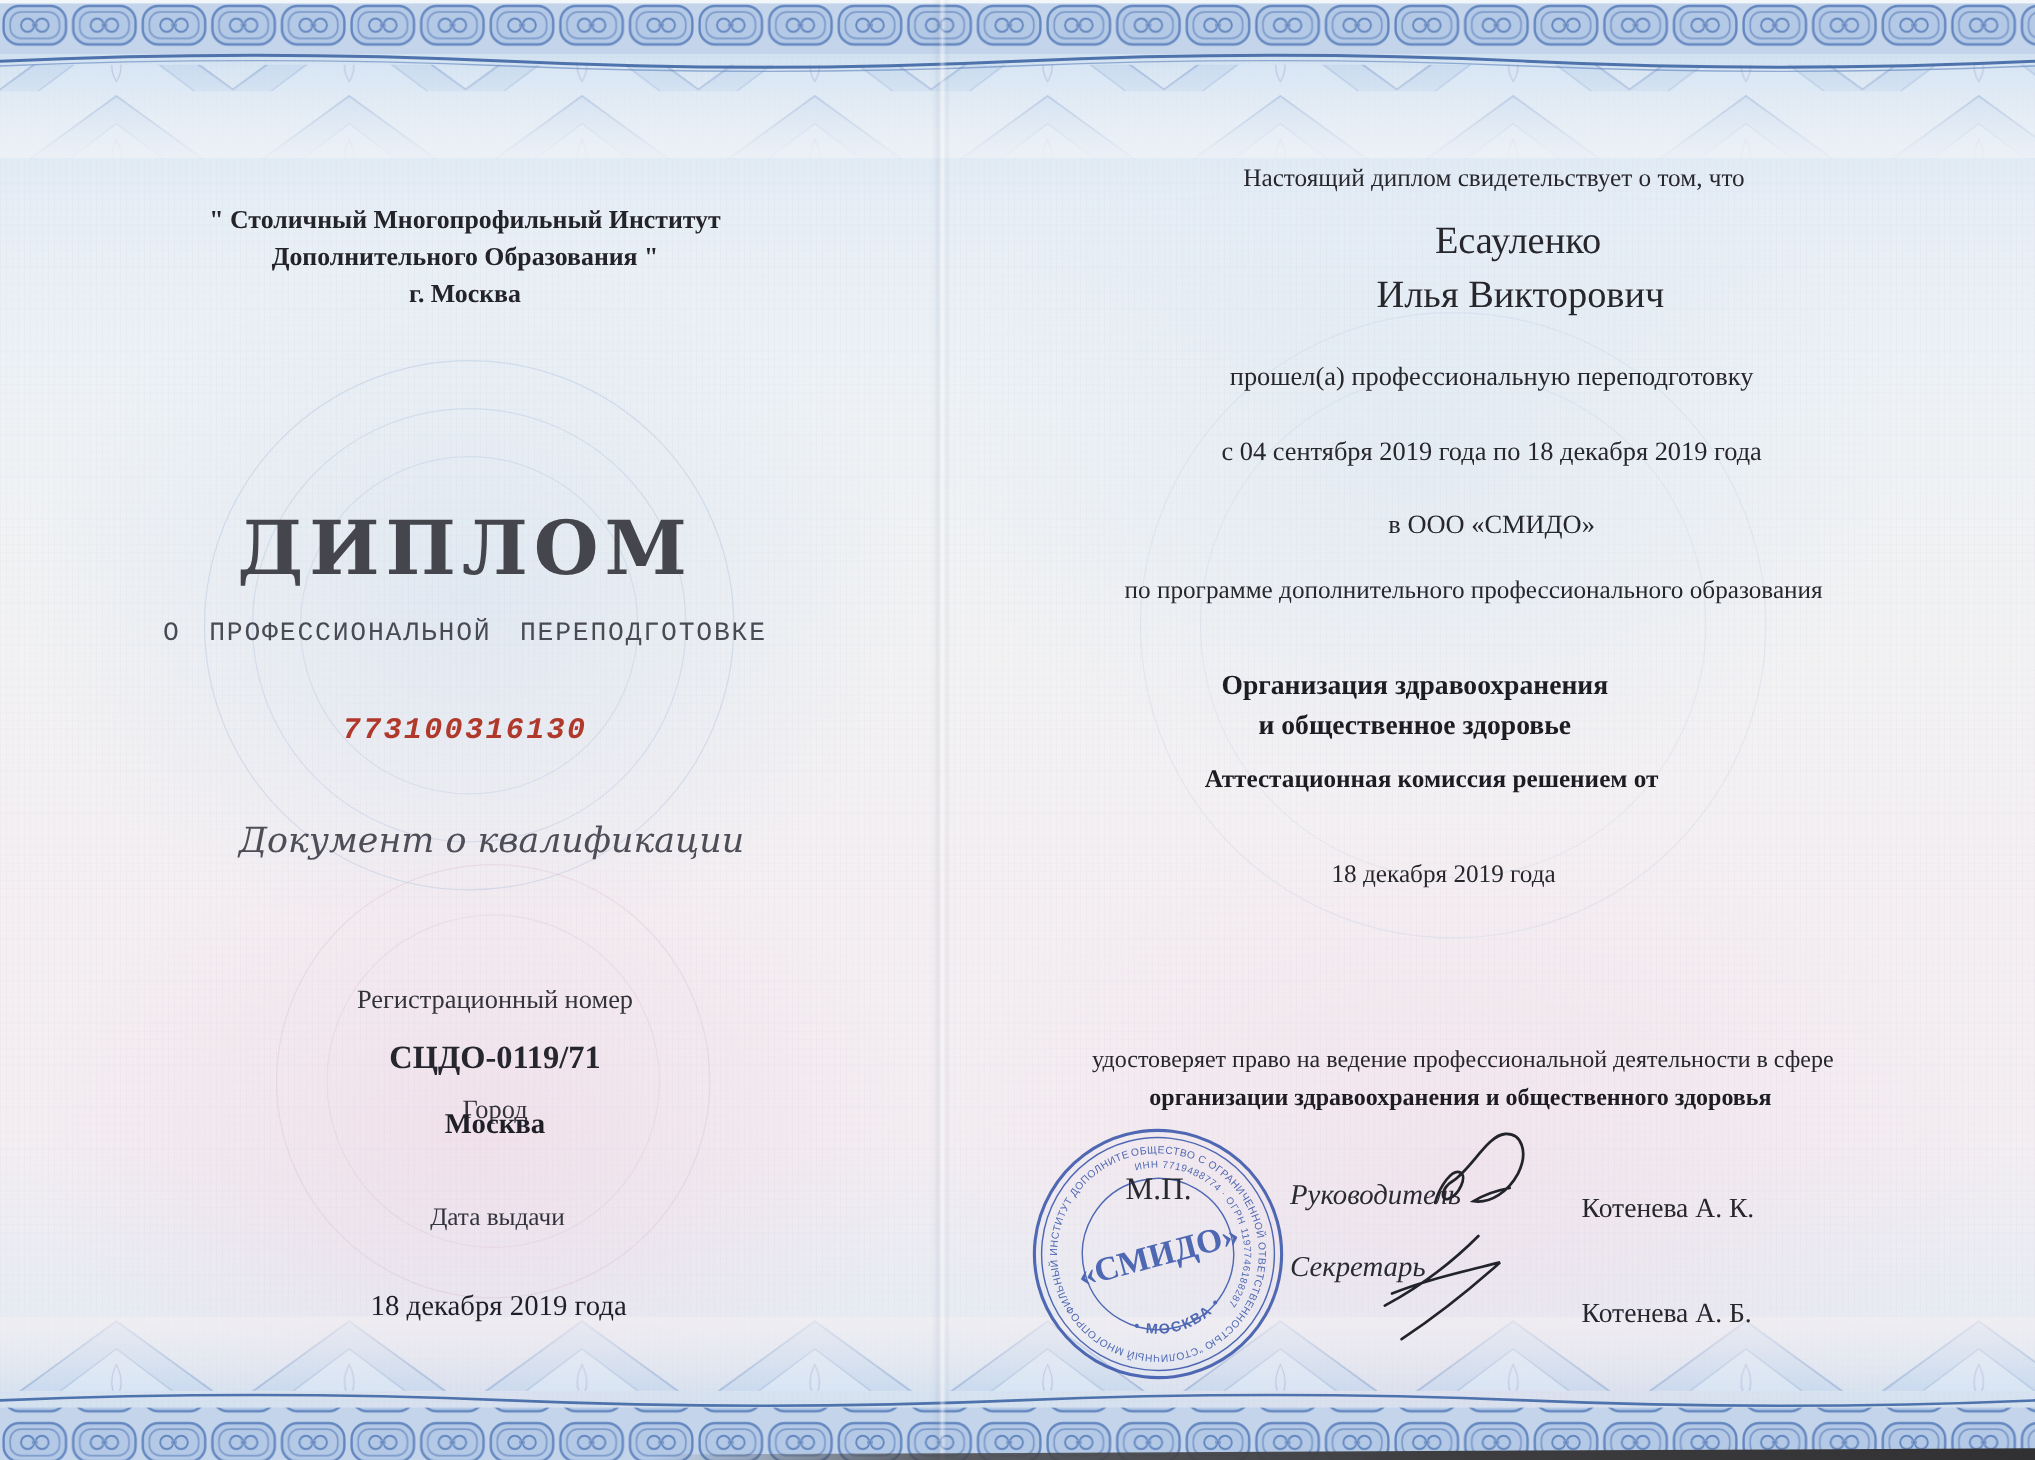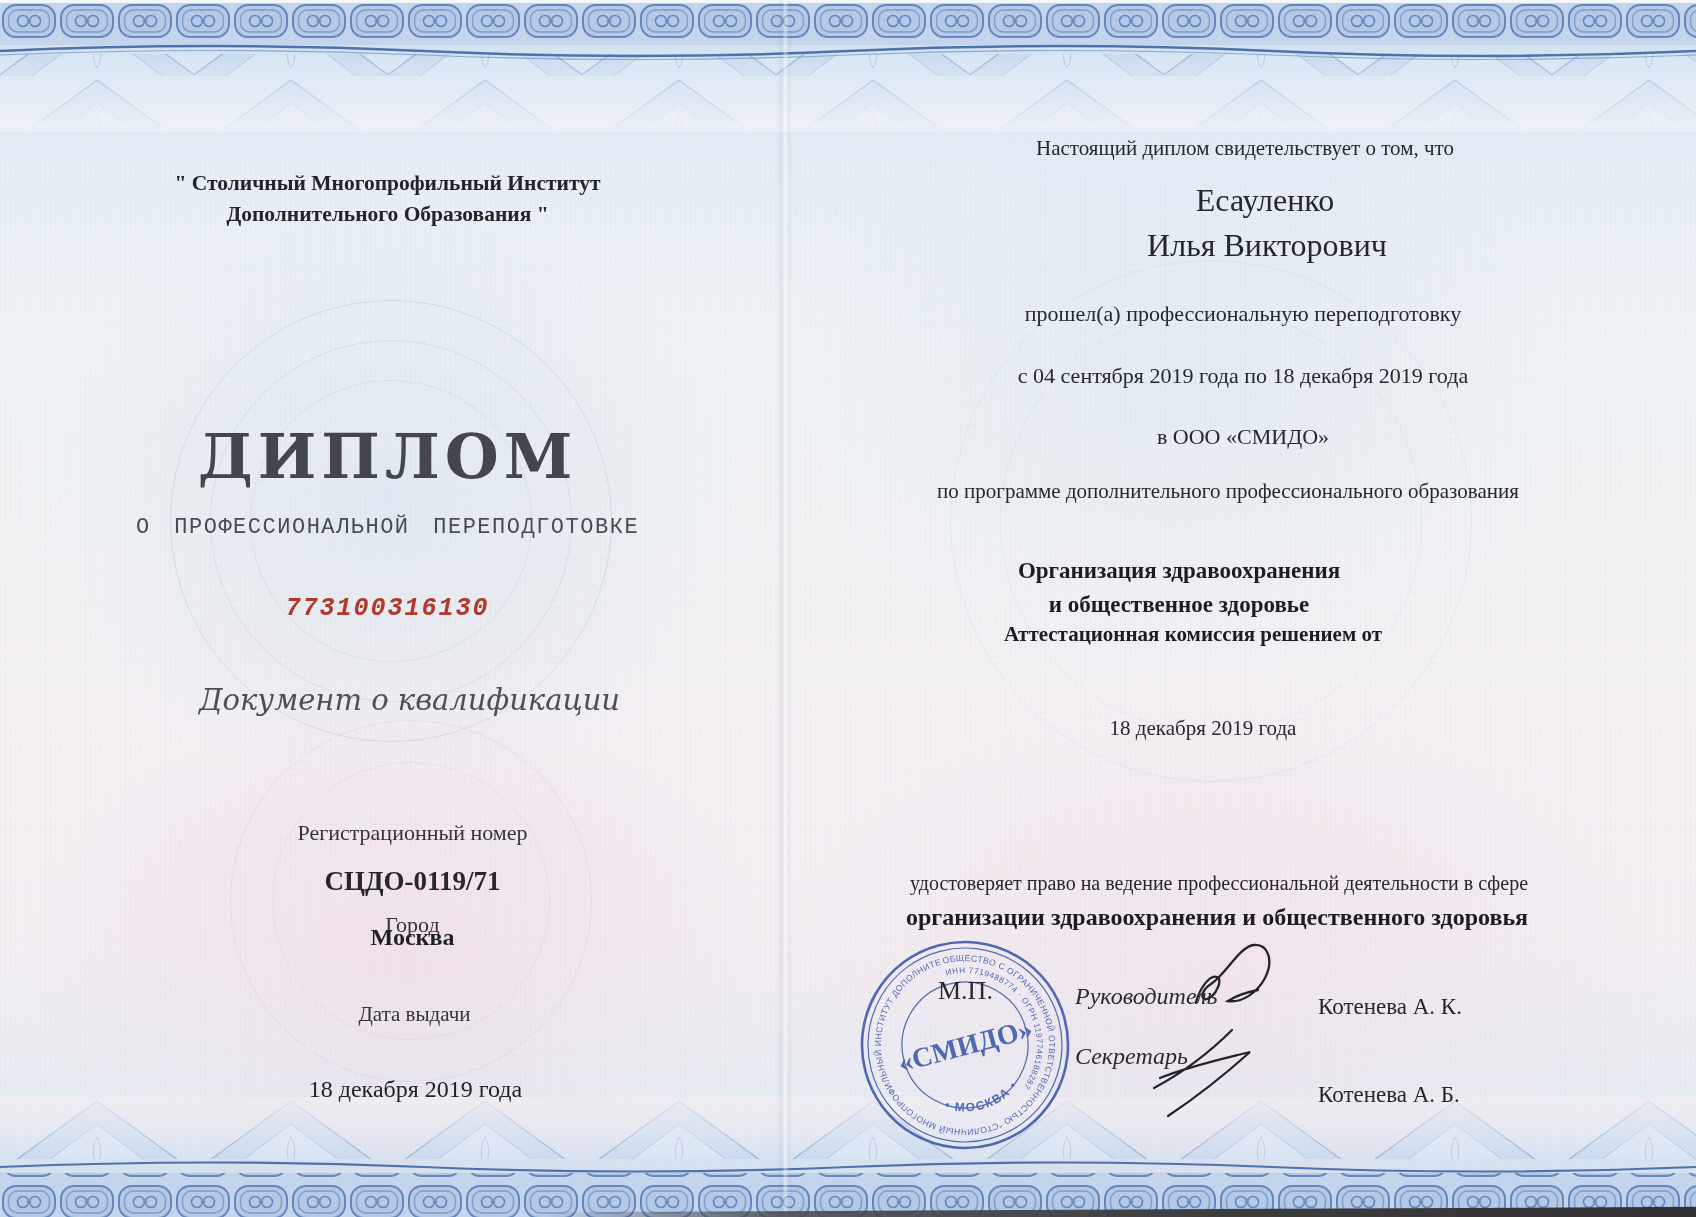--- a/index.html
+++ b/index.html
@@ -44,24 +44,24 @@
   .date-value { top:1076px; font-size:24px; transform:translateX(28px); color:#1f1f27; }
   .intro { top:136px; font-size:21px; transform:translateX(20px); }
   .surname { top:182px; font-size:32px; transform:translateX(40px); }
   .fullname { top:227px; font-size:32px; transform:translateX(42px); }
   .completed { top:301px; font-size:22px; transform:translateX(18px); }
   .period { top:363px; font-size:22px; transform:translateX(18px); }
   .orgline { top:424px; font-size:22px; transform:translateX(18px); }
   .prog-intro { top:479px; font-size:21px; transform:translateX(3px); }
   .prog1 { top:558px; font-size:23px; font-weight:bold; transform:translateX(-46px); color:#1c1c22; }
   .prog2 { top:592px; font-size:23px; font-weight:bold; transform:translateX(-46px); color:#1c1c22; }
-  .commission { top:622px; font-size:21px; font-weight:bold; transform:translateX(-32px); color:#1c1c22; }
+  .commission { top:637px; font-size:21px; font-weight:bold; transform:translateX(-32px); color:#1c1c22; }
   .decision { top:716px; font-size:21px; transform:translateX(-22px); }
   .entitle1 { top:872px; font-size:20px; transform:translateX(-6px); }
-  .entitle2 { top:904px; font-size:24px; font-weight:bold; transform:translateX(-8px); color:#1c1c22; }
+  .entitle2 { top:904px; font-size:20px; font-weight:bold; transform:translateX(-8px); color:#1c1c22; }
   .abs { position:absolute; }
   .seal-mark { left:938px; top:976px; font-size:26px; color:#2a2a32; z-index:4; }
   .sig-role { font-style:italic; font-size:24px; color:#2a2a32; z-index:4; }
   .sig-name { font-size:23px; color:#26262c; z-index:4; }
   .role-1 { left:1075px; top:983px; }
   .name-1 { left:1318px; top:994px; }
   .role-2 { left:1075px; top:1043px; }
   .name-2 { left:1318px; top:1054px;margin-top:28px; }
   .stamp { position:absolute; left:845px; top:925px; width:240px; height:240px; opacity:0.88; z-index:3; }
   .sig-svg { position:absolute; z-index:5; }
@@ -119,20 +119,21 @@
     <path d="M0,70 Q212,61 424,70 T848,70 T1272,70 T1696,70" fill="none" stroke="#4d72ac" stroke-width="2.2"></path>
     <rect x="0" y="76" width="1696" height="44" fill="url(#chain)"></rect>
   </svg>
 
   <div class="fold"></div>
 
   <div class="pl">
     <div class="org-block">
       <div style="position:static;">" Столичный Многопрофильный Институт</div>
       <div style="position:static;">Дополнительного Образования "</div>
+      <div style="position:static;">г. Москва</div>
     </div>
     <div class="title">ДИПЛОМ</div>
     <div class="subtitle">О ПРОФЕССИОНАЛЬНОЙ ПЕРЕПОДГОТОВКЕ</div>
     <div class="number">773100316130</div>
     <div class="qual">Документ о квалификации</div>
     <div class="reg-label">Регистрационный номер</div>
     <div class="reg-num">СЦДО-0119/71</div>
     <div class="city-label">Город</div>
     <div class="city-value">Москва</div>
     <div class="date-label">Дата выдачи</div>

